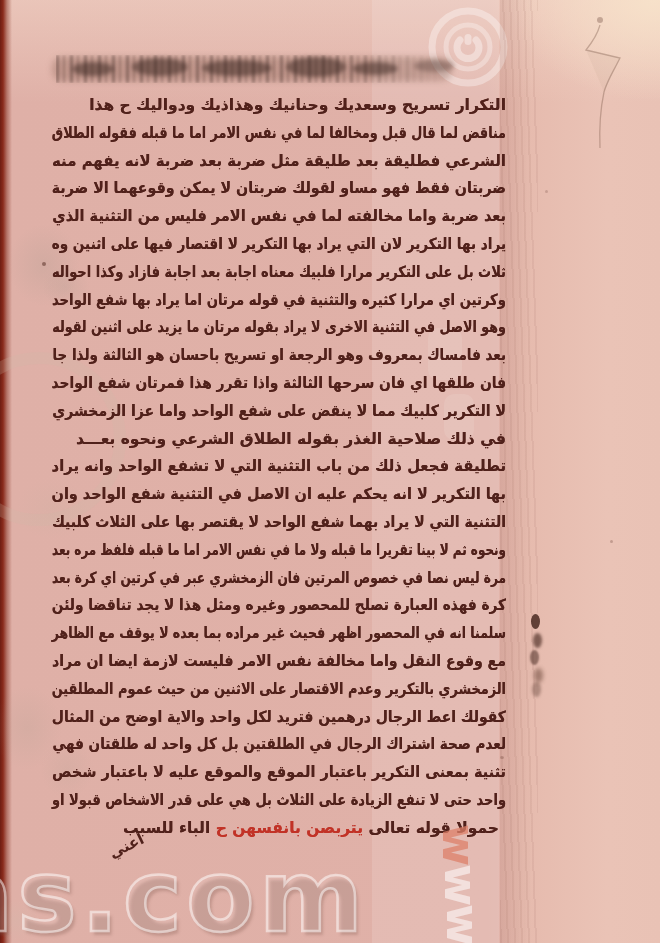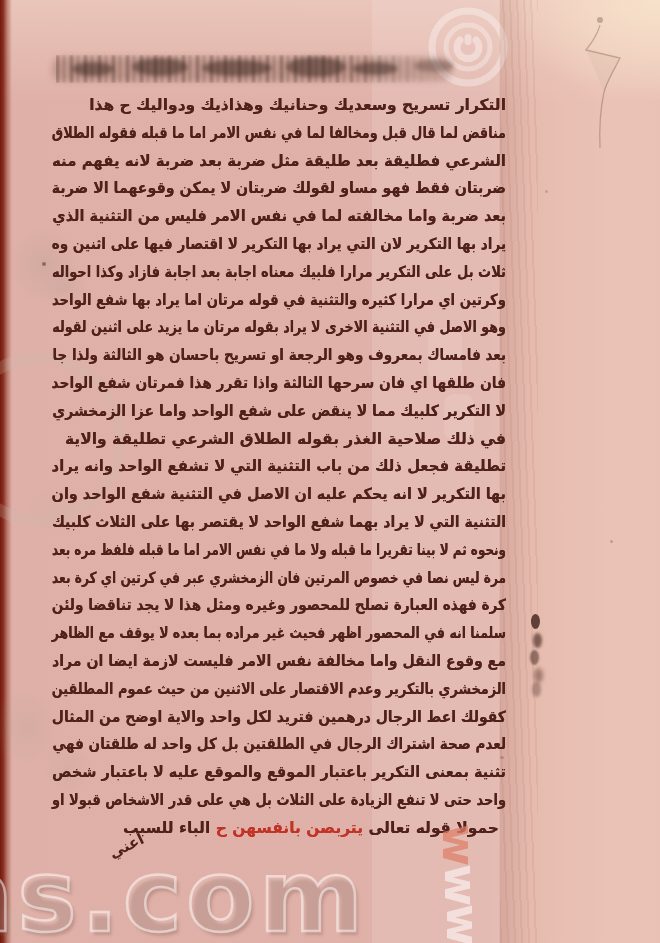--- a/index.html
+++ b/index.html
@@ -121,21 +121,21 @@
     <div class="ms-line fit-line" style="transform-origin: right center; transform: scaleX(0.963907);">الشرعي فطليقة بعد طليقة مثل ضربة بعد ضربة لانه يفهم منه</div>
     <div class="ms-line fit-line" style="transform-origin: right center; transform: scaleX(0.917172);">ضربتان فقط فهو مساو لقولك ضربتان لا يمكن وقوعهما الا ضربة</div>
     <div class="ms-line fit-line" style="transform-origin: right center; transform: scaleX(0.938017);">بعد ضربة واما مخالفته لما في نفس الامر فليس من التثنية الذي</div>
     <div class="ms-line fit-line" style="transform-origin: right center; transform: scaleX(0.878143);">يراد بها التكرير لان التي يراد بها التكرير لا اقتصار فيها على اثنين وه</div>
     <div class="ms-line fit-line" style="transform-origin: right center; transform: scaleX(0.840741);">ثلاث بل على التكرير مرارا فلبيك معناه اجابة بعد اجابة فازاد وكذا احواله</div>
     <div class="ms-line fit-line" style="transform-origin: right center; transform: scaleX(0.851782);">وكرتين اي مرارا كثيره والتثنية في قوله مرتان اما يراد بها شفع الواحد</div>
     <div class="ms-line fit-line" style="transform-origin: right center; transform: scaleX(0.819495);">وهو الاصل في التثنية الاخرى لا يراد بقوله مرتان ما يزيد على اثنين لقوله</div>
     <div class="ms-line fit-line" style="transform-origin: right center; transform: scaleX(0.873077);">بعد فامساك بمعروف وهو الرجعة او تسريح باحسان هو الثالثة ولذا جا</div>
     <div class="ms-line fit-line" style="transform-origin: right center; transform: scaleX(0.891945);">فان طلقها اي فان سرحها الثالثة واذا تقرر هذا فمرتان شفع الواحد</div>
     <div class="ms-line fit-line" style="transform-origin: right center; transform: scaleX(0.908);">لا التكرير كلبيك مما لا ينقض على شفع الواحد واما عزا الزمخشري</div>
-    <div class="ms-line fit-line">في ذلك صلاحية الغذر بقوله الطلاق الشرعي تطليقة والاية</div>
+    <div class="ms-line fit-line">في ذلك صلاحية الغذر بقوله الطلاق الشرعي ونحوه بعـــد</div>
     <div class="ms-line fit-line" style="transform-origin: right center; transform: scaleX(0.955789);">تطليقة فجعل ذلك من باب التثنية التي لا تشفع الواحد وانه يراد</div>
     <div class="ms-line fit-line" style="transform-origin: right center; transform: scaleX(0.930328);">بها التكرير لا انه يحكم عليه ان الاصل في التثنية شفع الواحد وان</div>
     <div class="ms-line fit-line" style="transform-origin: right center; transform: scaleX(0.906188);">التثنية التي لا يراد بهما شفع الواحد لا يقتصر بها على الثلاث كلبيك</div>
     <div class="ms-line fit-line" style="transform-origin: right center; transform: scaleX(0.772109);">ونحوه ثم لا بينا تقريرا ما قبله ولا ما في نفس الامر اما ما قبله فلفظ مره بعد</div>
     <div class="ms-line fit-line" style="transform-origin: right center; transform: scaleX(0.785467);">مرة ليس نصا في خصوص المرتين فان الزمخشري عبر في كرتين اي كرة بعد</div>
     <div class="ms-line fit-line" style="transform-origin: right center; transform: scaleX(0.883268);">كرة فهذه العبارة تصلح للمحصور وغيره ومثل هذا لا يجد تناقضا ولئن</div>
     <div class="ms-line fit-line" style="transform-origin: right center; transform: scaleX(0.807829);">سلمنا انه في المحصور اظهر فحيث غير مراده بما بعده لا يوقف مع الظاهر</div>
     <div class="ms-line fit-line" style="transform-origin: right center; transform: scaleX(0.911647);">مع وقوع النقل واما مخالفة نفس الامر فليست لازمة ايضا ان مراد</div>
     <div class="ms-line fit-line" style="transform-origin: right center; transform: scaleX(0.829982);">الزمخشري بالتكرير وعدم الاقتصار على الاثنين من حيث عموم المطلقين</div>
     <div class="ms-line fit-line" style="transform-origin: right center; transform: scaleX(0.900794);">كقولك اعط الرجال درهمين فتريد لكل واحد والاية اوضح من المثال</div>

